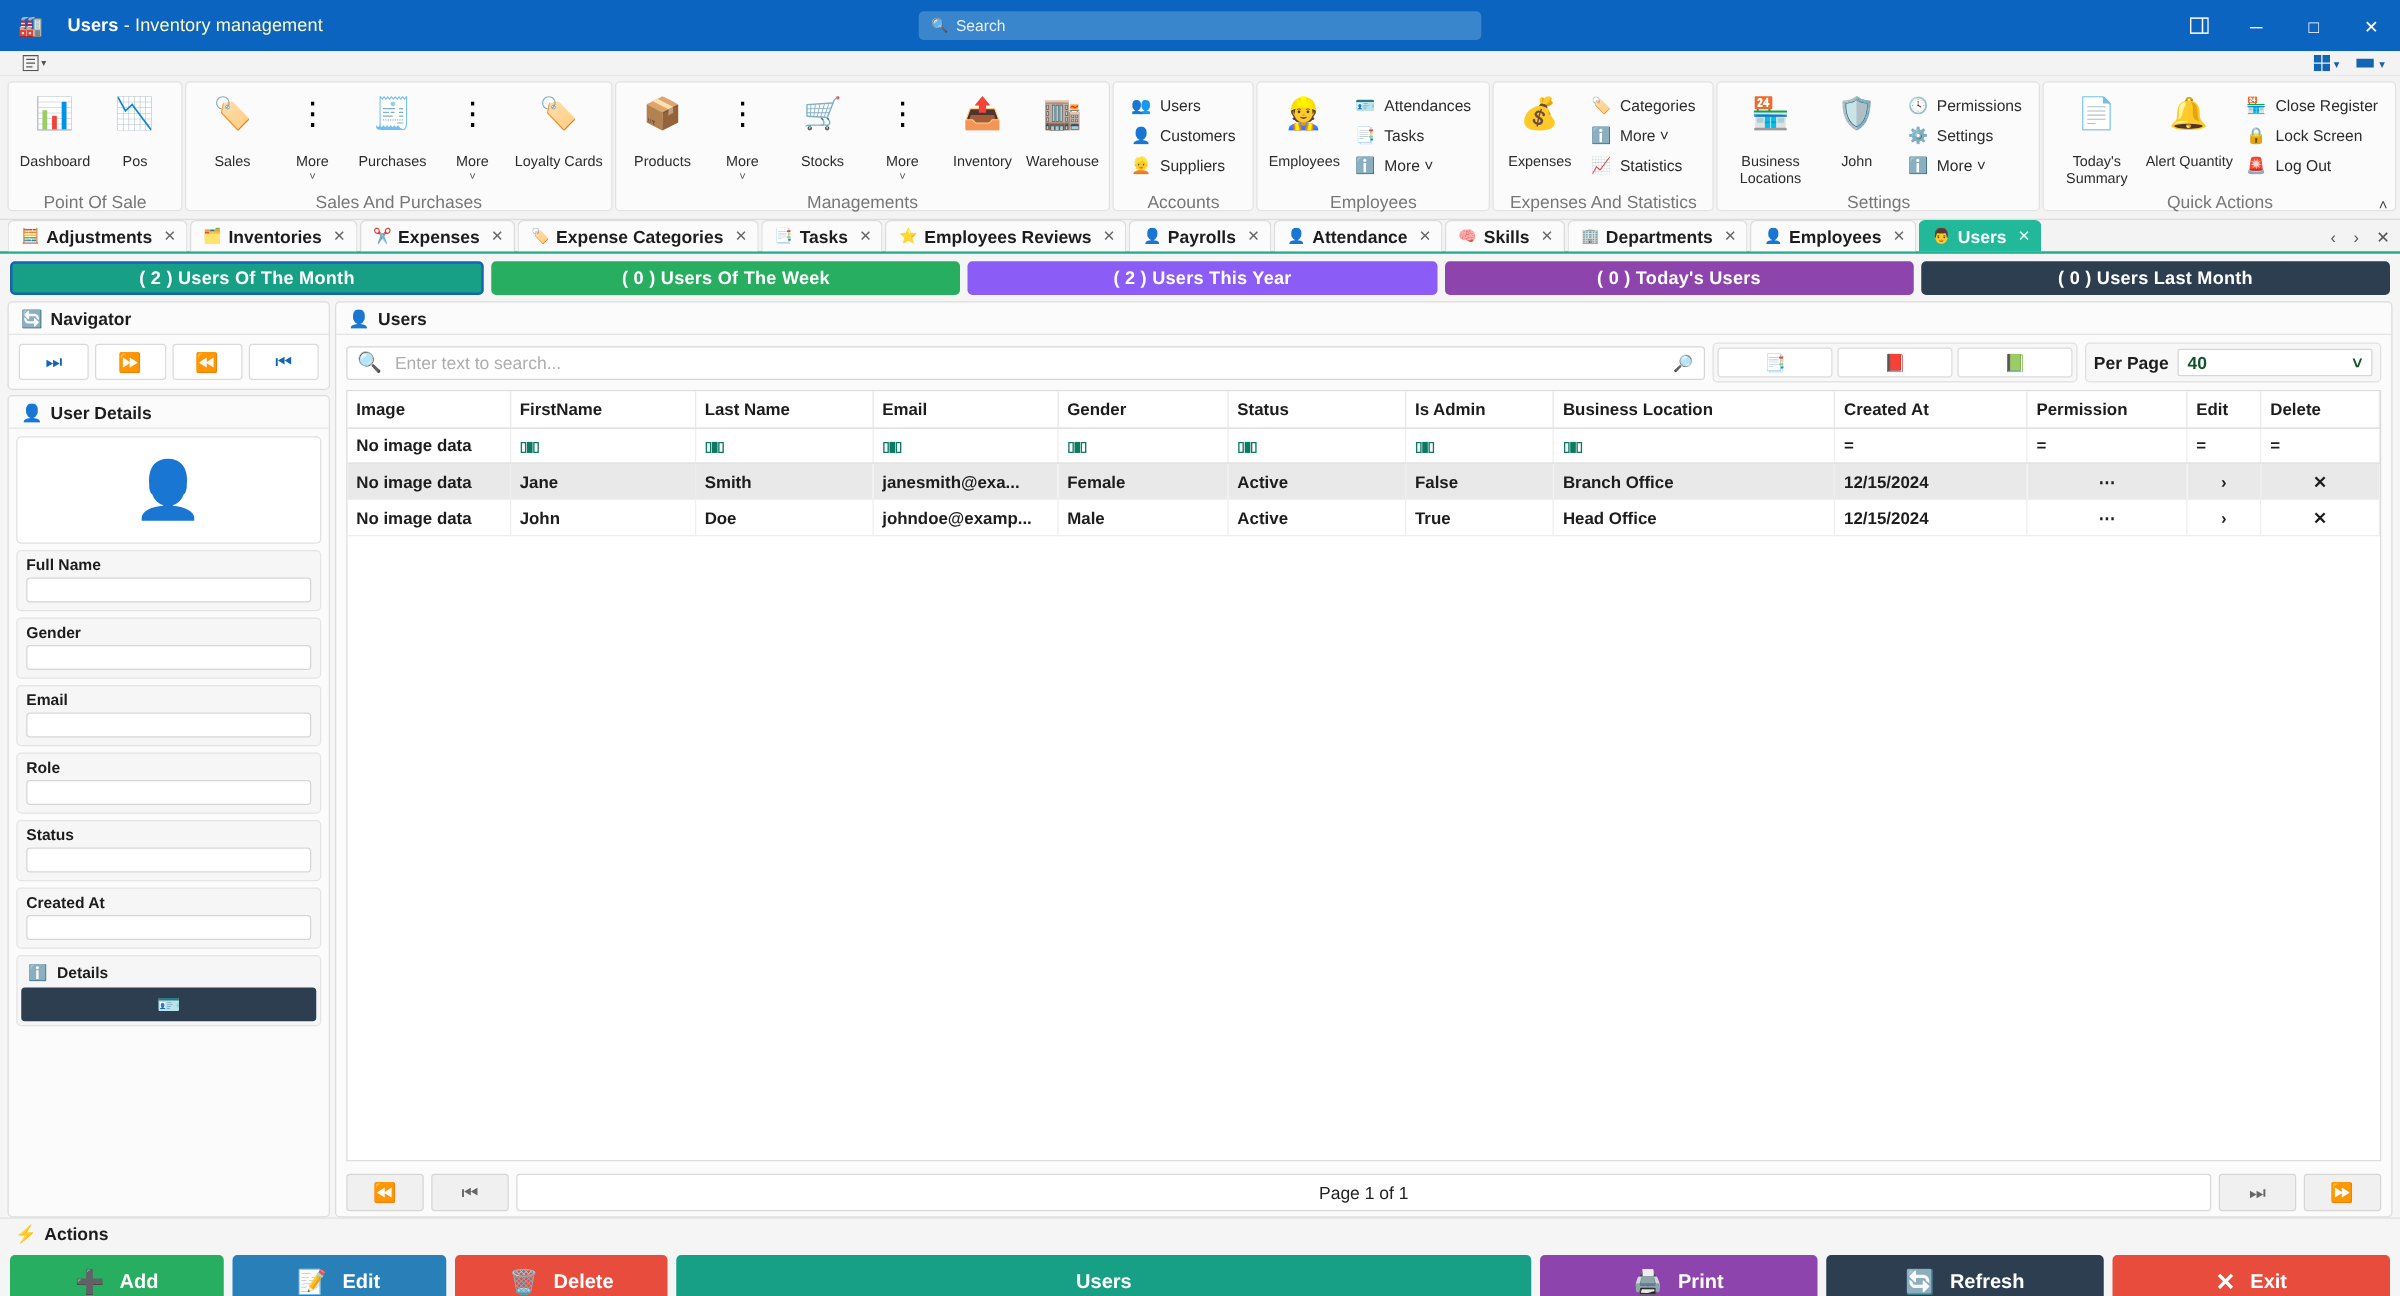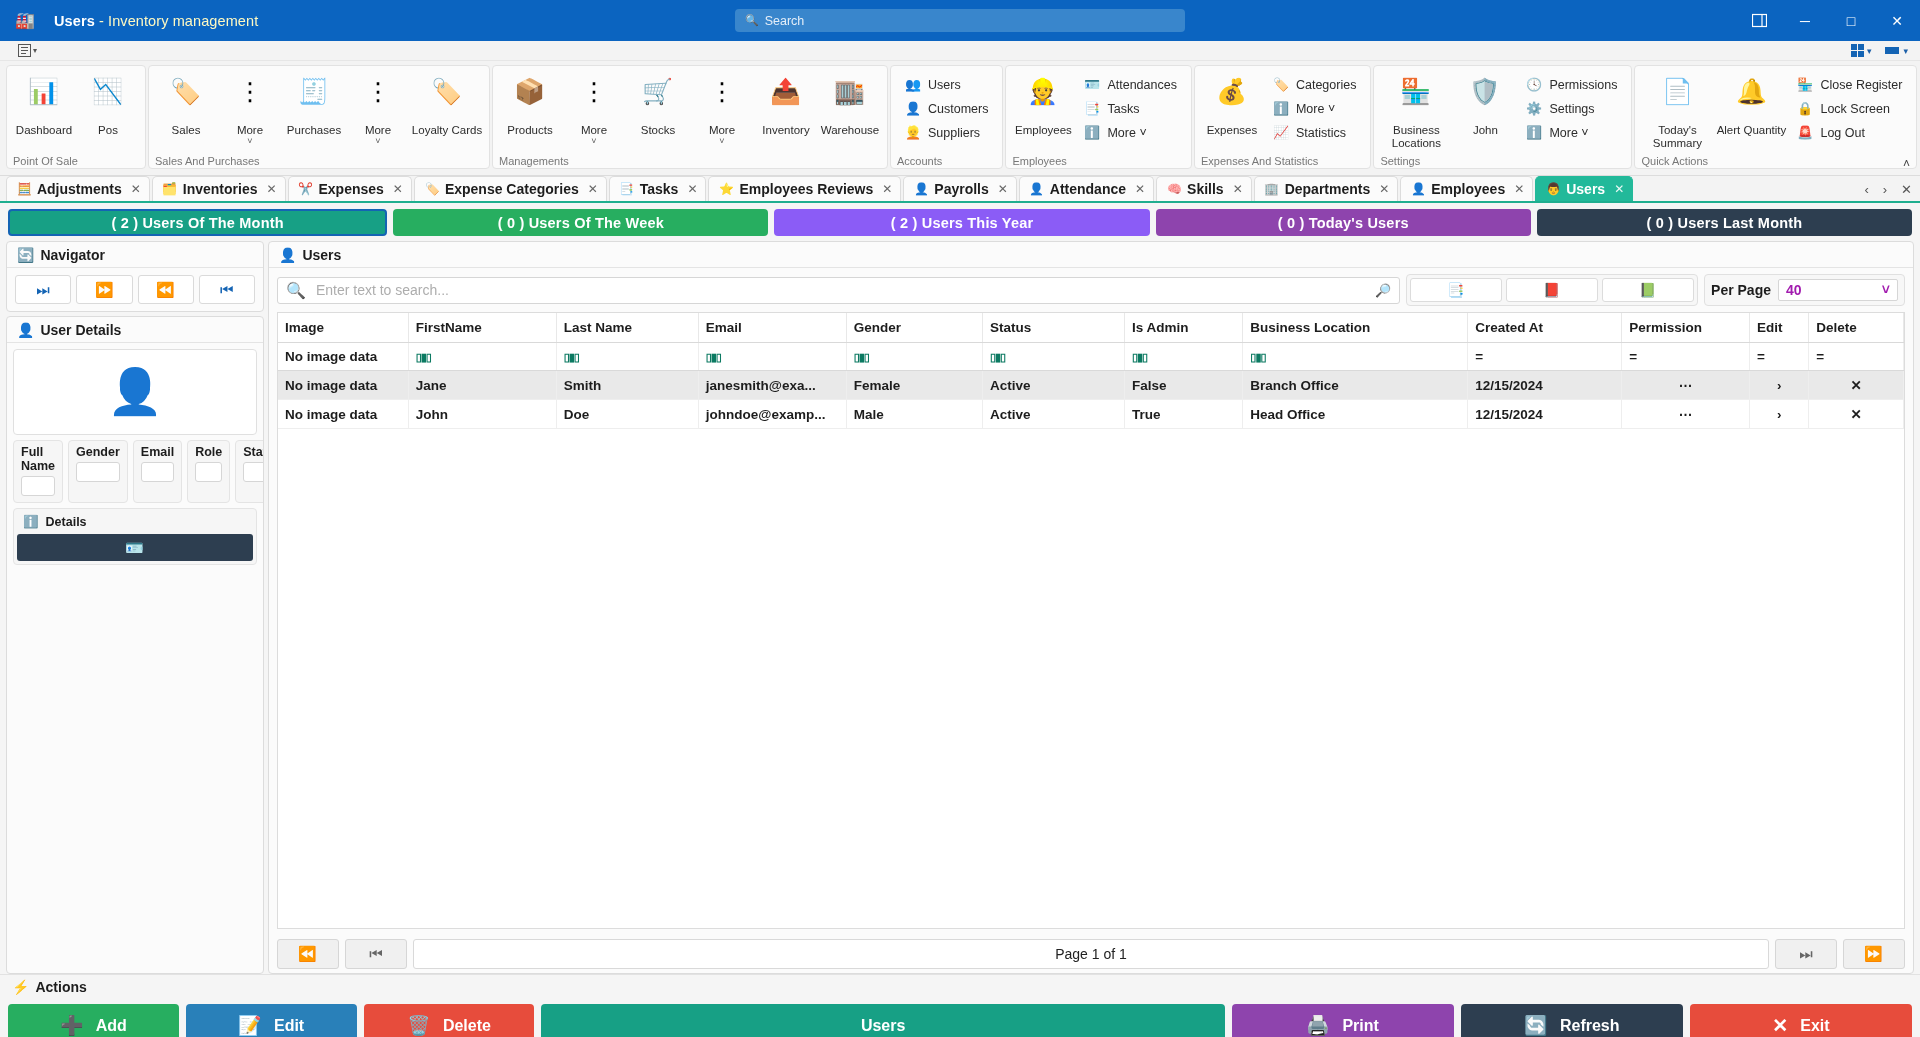--- a/index.html
+++ b/index.html
@@ -39,21 +39,21 @@
   .qa-right { position: absolute; right: 12px; display: flex; align-items: center; gap: 14px; font-size: 11px; color: #1b5fa8; }
   .qa-right .grp { display: flex; align-items: center; gap: 3px; }
 
   
   .ribbon { height: 115px; background: #f3f3f3; position: relative;
     border-bottom: 1px solid #dcdcdc; display: flex; padding: 4px 6px 0 6px; }
   .rgroup { position: relative; display: flex; flex-direction: column;
     border: 1px solid #e2e2e2; border-radius: 4px; background: #fbfbfb;
     margin-right: 2px; padding: 4px 6px 0 6px; height: 104px; }
   .rgroup-body { display: flex; align-items: flex-start; flex: 1; gap: 2px; }
-  .rgroup-label { font-size: 11px; color: #777; height: 13px; line-height: 13px; }
+  .rgroup-label { text-align: center; font-size: 14px; color: #777; height: 13px; line-height: 13px; }
   .bigbtn { width: 62px; display: flex; flex-direction: column; align-items: center;
      padding-top: 6px; cursor: default; }
   .bigbtn .gi { font-size: 25px; line-height: 30px; height: 32px; }
   .bigbtn .lbl { font-size: 11.5px; color: #2c2c2c; text-align: center; line-height: 12.5px; margin-top: 16px; }
   .bigbtn .chev { font-size: 9px; color: #555; line-height: 9px; }
   .bigbtn.w-wide { width: 72px; }
   .smallcol { display: flex; flex-direction: column; justify-content: flex-start;
      padding: 4px 4px 0 4px; gap: 3px; }
   .smallitem { display: flex; align-items: center; gap: 7px; font-size: 12.5px;
      color: #2c2c2c; height: 21px; padding: 0 4px; white-space: nowrap; }
@@ -115,23 +115,23 @@
   .searchbox input { flex: 1; border: none; outline: none; font-size: 14px;
      font-family: "Liberation Sans", sans-serif; color: #333; background: transparent; }
   .searchbox input::placeholder { color: #adadad; }
   .exportgrp { display: flex; gap: 4px; border: 1px solid #e0e0e0; border-radius: 4px;
      padding: 3px; background: #f7f7f7; }
   .expbtn { width: 92px; height: 24px; background: #fff; border: 1px solid #dcdcdc;
      border-radius: 3px; display: flex; align-items: center; justify-content: center; font-size: 14px; }
   .perpage { display: flex; align-items: center; gap: 7px; border: 1px solid #e0e0e0;
      border-radius: 4px; padding: 4px 6px; background: #f7f7f7; }
   .perpage .pl { font-size: 14px; font-weight: bold; color: #1d1d1d; }
-  .perpage .pv { width: 120px; height: 22px; background: #fff; border: 1px solid #d6d6d6;
+  .perpage .pv { width: 156px; height: 22px; background: #fff; border: 1px solid #d6d6d6;
      border-radius: 2px; display: flex; align-items: center; justify-content: space-between;
-     padding: 0 7px; font-size: 14px; font-weight: bold; color: #a21caf; }
+     padding: 0 7px; font-size: 14px; font-weight: bold; color: #14532d; }
 
   .tablewrap { flex: 1; margin: 0 8px 6px 8px; border: 1px solid #dcdcdc;
      background: #fff; overflow: hidden; }
   table.grid { width: 100%; border-collapse: collapse; table-layout: fixed; }
   table.grid th { text-align: left; font-size: 13.5px; font-weight: bold; color: #1d1d1d;
      padding: 7px 7px; border-right: 1px solid #e8e8e8; border-bottom: 1px solid #d9d9d9;
      background: #fff; }
   table.grid td { font-size: 13.5px; font-weight: bold; color: #1d1d1d; padding: 6px 7px;
      border-right: 1px solid #eee; border-bottom: 1px solid #eee;
      overflow: hidden; text-overflow: ellipsis; white-space: nowrap; }
@@ -500,21 +500,21 @@
 
     <div class="panel details-panel">
       <div class="panel-head">
         <span>👤</span>
         <span>User Details</span>
       </div>
       <div class="details-body">
         <div class="avatar-box">
           <span class="av">👤</span>
         </div>
-        <div id="detailfields" style="display: flex; gap: 5px;">
+        <div id="detailfields" style="display: flex; flex-direction: column; gap: 5px; justify-content: flex-end;">
             <div class="field">
               <div class="flbl">Full Name</div>
               <div class="fin"></div>
             </div>
             <div class="field">
               <div class="flbl">Gender</div>
               <div class="fin"></div>
             </div>
             <div class="field">
               <div class="flbl">Email</div>

